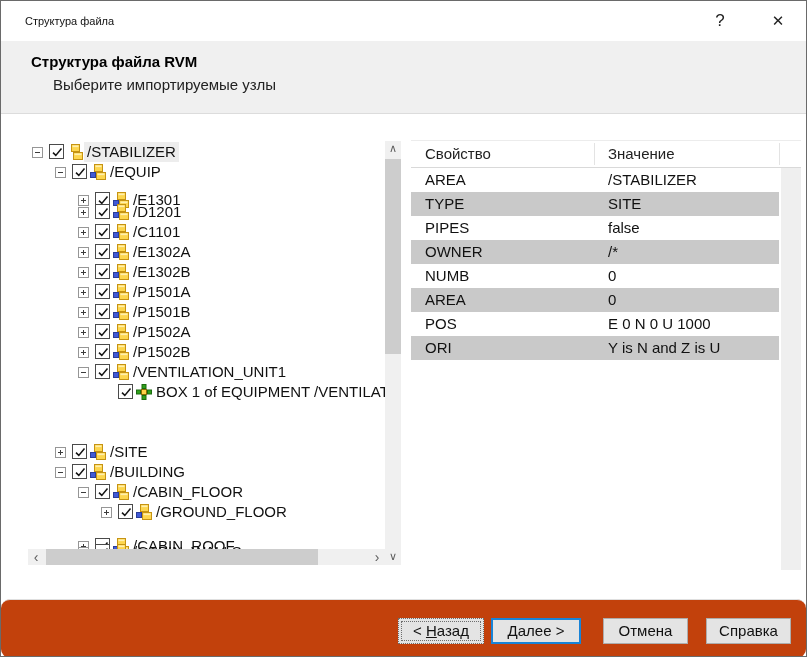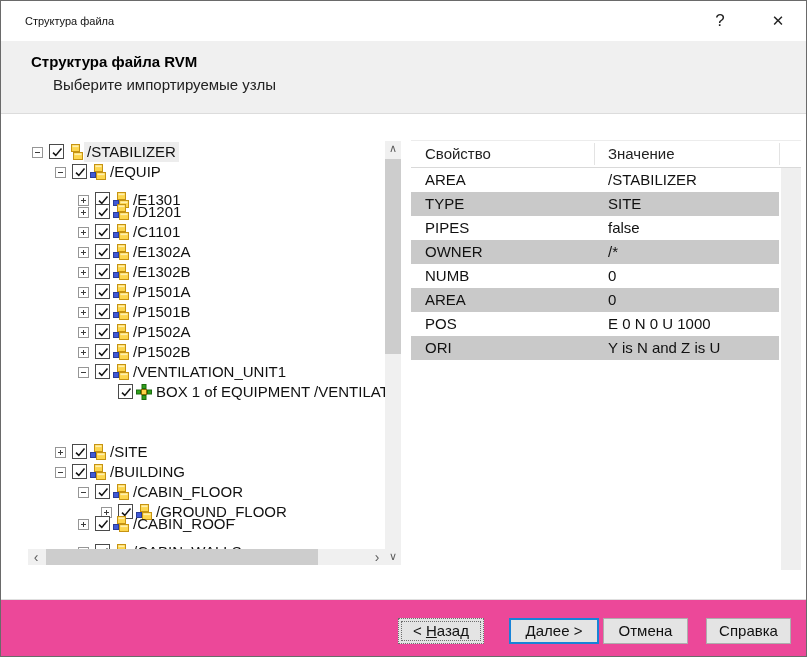--- a/index.html
+++ b/index.html
@@ -58,26 +58,26 @@
   .hdiv { position:absolute; top:2px; bottom:2px; width:1px; background:#e3e3e3; }
   .hdiv.d1 { left:183px; }
   .hdiv.d2 { left:368px; }
   .prow { position:absolute; left:0; width:368px; height:24px; background:#fff; }
   .prow.shaded { background:#c9c9c9; }
   .prow span { position:absolute; top:0; line-height:24px; font-size:15px; white-space:nowrap; color:#111; }
   .prow .pname { left:14px; }
   .prow .pval  { left:197px; }
   .props-gutter { position:absolute; left:370px; top:27px; width:20px; height:402px; background:#efefef; }
   
-  .footer { position:absolute; left:0; top:598px; width:100%; height:59px; background:#ec4899; border-top:1px solid #dfdfdf; }
+  .footer { position:absolute; left:0; top:598px; width:100%; height:59px; background:#c2410c; border-top:1px solid #dfdfdf;border-radius:9px; }
   .btn { position:absolute; top:18px; height:26px; background:#e4e4e4; border:1px solid #adadad;
          font-size:15px; text-align:center; line-height:24px; color:#111; cursor:default; }
   .btn u { text-decoration:underline; }
   .btn-back   { left:397px; width:86px; border:1px dotted #6e6e6e; outline:1px dotted #6e6e6e; outline-offset:-4px; }
-  .btn-next   { left:508px; width:90px; border:2px solid #1883d7; line-height:22px; }
+  .btn-next   { left:490px; width:90px; border:2px solid #1883d7; line-height:22px; }
   .btn-cancel { left:602px; width:85px; }
   .btn-help   { left:705px; width:85px; }
 </style>
 </head>
 <body>
 
 <div class="dialog">
 
   <div class="titlebar">
     <div class="title">Структура файла</div>
@@ -407,21 +407,21 @@
         <rect x="4.5" y="0.5" width="8" height="7" fill="#FDD64E" stroke="#C69312"></rect>
         <rect x="5.5" y="1.5" width="6" height="1.6" fill="#FFEFAF"></rect>
         <rect class="blue-cube" x="0.5" y="8.5" width="5" height="5" fill="#4059D6" stroke="#2A3D99"></rect>
         <rect x="6.5" y="8.5" width="9" height="7" fill="#FDD64E" stroke="#C69312"></rect>
         <rect x="7.5" y="9.5" width="7" height="1.6" fill="#FFEFAF"></rect>
       </svg>
 
     </span>
     <span class="tlabel" style="left: 125px;">/GROUND_FLOOR</span>
   </div>
-      <div class="tree-row icon-cubes" style="top: 373px;">
+      <div class="tree-row icon-cubes" style="top: 395px;">
     <span class="exp plus" style="left: 50px;"></span>
     <span class="cb" style="left: 67px;">
       <svg width="15" height="15" viewBox="0 0 15 15">
         <polyline points="3,7.6 5.8,10.4 11.5,3.6" fill="none" stroke="#141414" stroke-width="1.5"></polyline>
       </svg>
     </span>
     <span class="node-icon" style="left: 85px;">
       <svg class="svg-cubes" width="16" height="16" viewBox="0 0 16 16">
         <rect x="4.5" y="0.5" width="8" height="7" fill="#FDD64E" stroke="#C69312"></rect>
         <rect x="5.5" y="1.5" width="6" height="1.6" fill="#FFEFAF"></rect>

